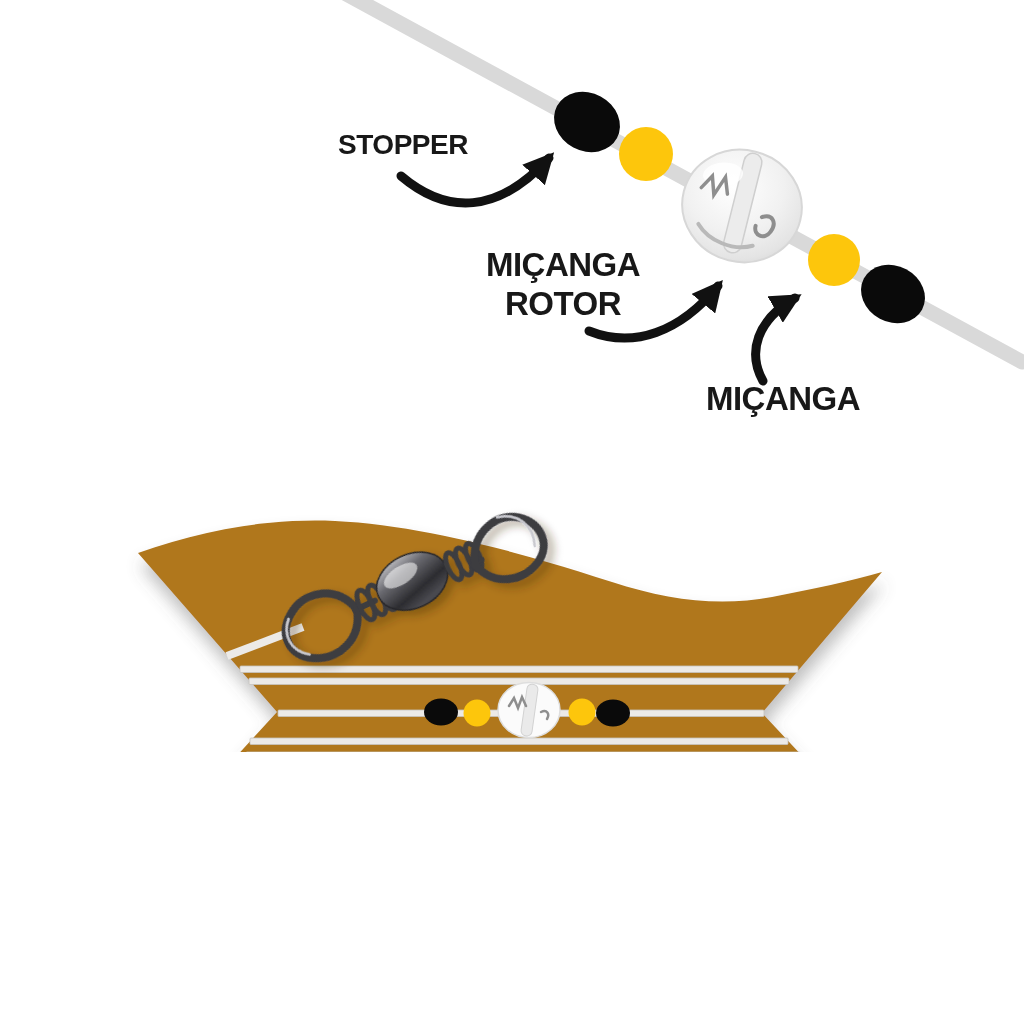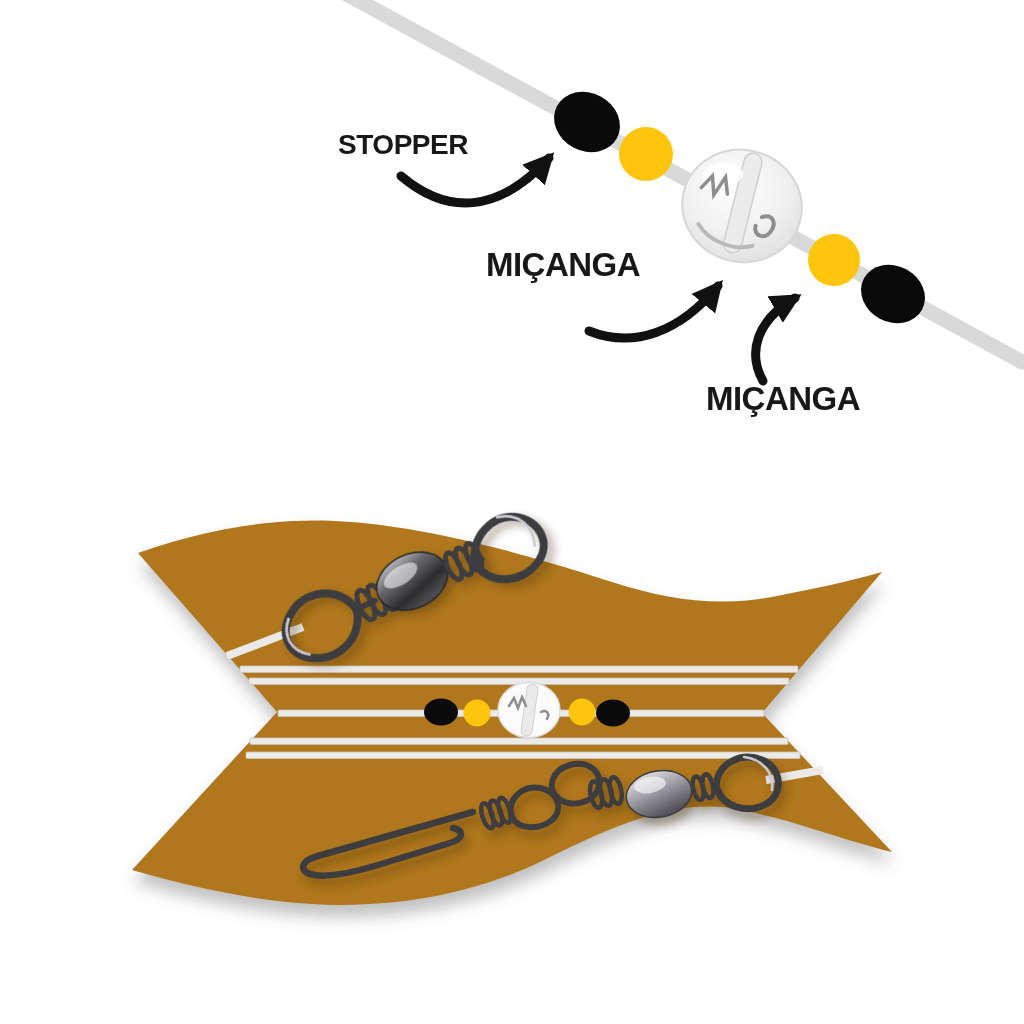--- a/index.html
+++ b/index.html
@@ -1,16 +1,16 @@
 <!DOCTYPE html>
 <html style="--c-line_gray: #d9d9d9; --c-bead_yellow: #fdc60c; --c-bead_black: #0a0a0a; --c-glass_edge: #d7d7d7; --c-card_brown: #b0771e; --c-card_stripe: #eceae7; --c-text_dark: #181818; --c-arrow_black: #111111; --c-metal_dark: #3c3c41; --c-metal_light: #c9c9cf;"><head>
 <meta charset="utf-8">
 <style>
   html,body{margin:0;padding:0;background:#fff;}
-  .canvas{position:relative;width:1024px;height:1024px;background:#fff;overflow:hidden;
+  .canvas{position:relative;width:1024px;height:752px;background:#fff;overflow:hidden;
           font-family:"Liberation Sans", sans-serif;}
   .scene{position:absolute;left:0;top:0;width:1024px;height:1024px;}
   .lbl{position:absolute;font-weight:700;color:var(--c-text_dark,#181818);
        letter-spacing:-0.5px;white-space:nowrap;text-align:center;}
   .lbl-stopper{left:403px;top:129px;font-size:28px;transform:translateX(-50%);}
   .lbl-rotor{left:563px;top:245px;font-size:33px;line-height:39px;transform:translateX(-50%);}
   .lbl-micanga{left:783px;top:380px;font-size:33px;transform:translateX(-50%);}
   
   .st-line{stroke:var(--c-line_gray,#d9d9d9);}
   .bead-black{fill:var(--c-bead_black,#0a0a0a);}
@@ -170,17 +170,18 @@
         <path class="wire" stroke-width="7" d="M 716 786 C 718 762, 742 752, 762 760 C 782 768, 784 794, 766 804 C 748 814, 722 808, 716 786 Z"></path>
         <path class="wire-hi" stroke-width="2.5" d="M 744 757 C 762 759, 774 772, 772 790"></path>
       </g>
     </g>
   </svg>
 
   <div class="lbl lbl-stopper">STOPPER</div>
 
   <div class="lbl lbl-rotor">
     <div>MIÇANGA</div>
+    <div>ROTOR</div>
   </div>
 
   <div class="lbl lbl-micanga">MIÇANGA</div>
 
 </div>
 
 </body></html>

